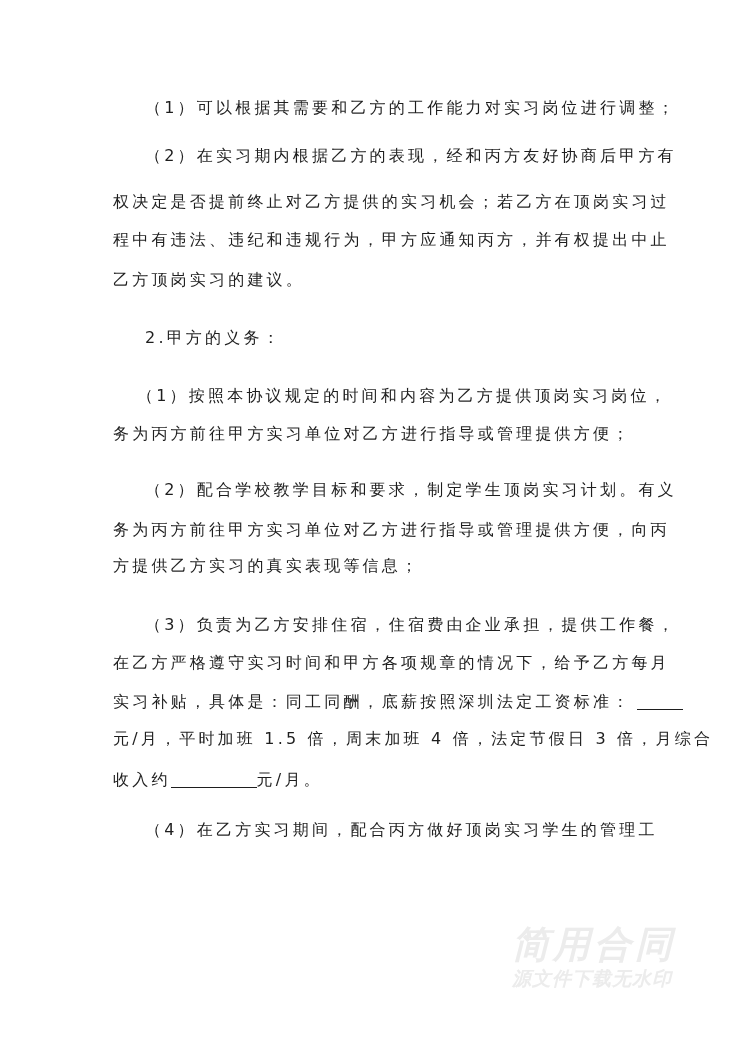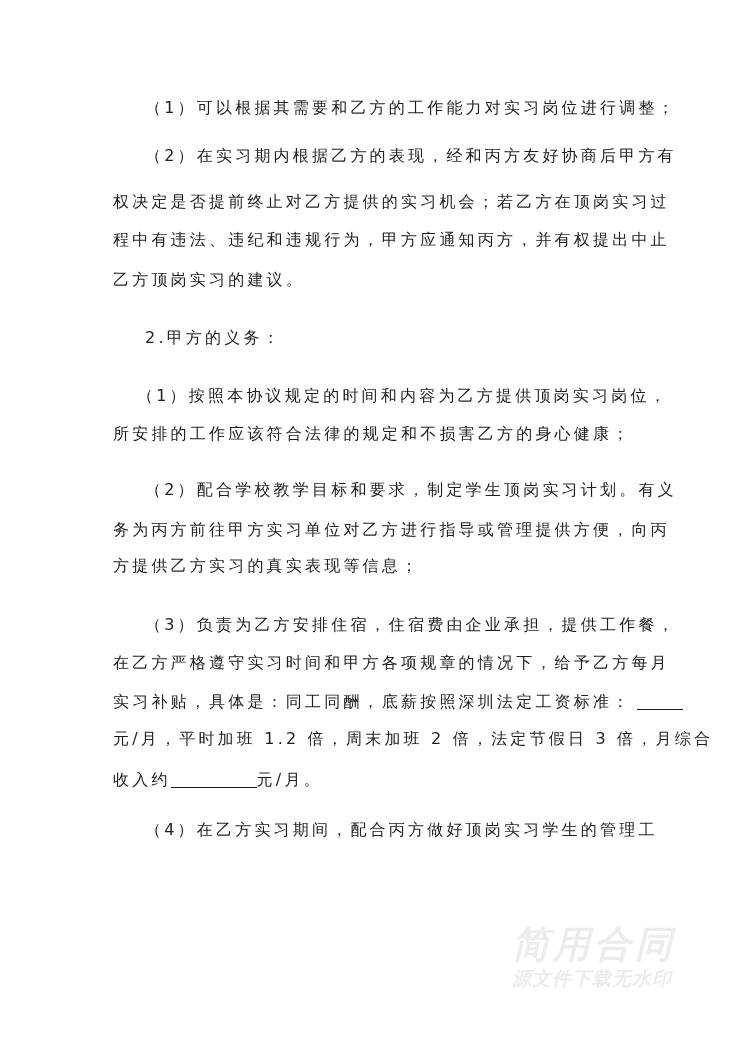--- a/index.html
+++ b/index.html
@@ -48,32 +48,32 @@
   <div class="line" style="top:98px; left:145px;">（1）可以根据其需要和乙方的工作能力对实习岗位进行调整；</div>
 
   <div class="line" style="top:146px; left:145px;">（2）在实习期内根据乙方的表现，经和丙方友好协商后甲方有</div>
   <div class="line" style="top:192px;">权决定是否提前终止对乙方提供的实习机会；若乙方在顶岗实习过</div>
   <div class="line" style="top:230px;">程中有违法、违纪和违规行为，甲方应通知丙方，并有权提出中止</div>
   <div class="line" style="top:270px;">乙方顶岗实习的建议。</div>
 
   <div class="line" style="top:328px; left:145px;">2.甲方的义务：</div>
 
   <div class="line" style="top:386px; left:137px;">（1）按照本协议规定的时间和内容为乙方提供顶岗实习岗位，</div>
-  <div class="line" style="top:424px;">所安排的工作应该符合法律的规定和不损害乙方的身心健康；</div>
+  <div class="line" style="top:424px;">务为丙方前往甲方实习单位对乙方进行指导或管理提供方便；</div>
 
   <div class="line" style="top:480px; left:145px;">（2）配合学校教学目标和要求，制定学生顶岗实习计划。有义</div>
   <div class="line" style="top:556px;">方提供乙方实习的真实表现等信息；</div>
   <div class="line" style="top:520px;">务为丙方前往甲方实习单位对乙方进行指导或管理提供方便，向丙</div>
 
   <div class="line" style="top:615px; left:145px;">（3）负责为乙方安排住宿，住宿费由企业承担，提供工作餐，</div>
   <div class="line" style="top:692px;">
     <span>实习补贴，具体是：同工同酬，底薪按照深圳法定工资标准：</span><span class="blank" style="width:46px; margin-left:6px;"></span>
   </div>
   <div class="line" style="top:653px;">在乙方严格遵守实习时间和甲方各项规章的情况下，给予乙方每月</div>
-  <div class="line" style="top:729px;">元/月，平时加班 1.2 倍，周末加班 2 倍，法定节假日 3 倍，月综合</div>
+  <div class="line" style="top:729px;">元/月，平时加班 1.5 倍，周末加班 4 倍，法定节假日 3 倍，月综合</div>
   <div class="line" style="top:770px;">
     <span>收入约</span><span class="blank" style="width:86px;"></span><span>元/月。</span>
   </div>
 
   <div class="line" style="top:820px; left:145px;">（4）在乙方实习期间，配合丙方做好顶岗实习学生的管理工</div>
 
   <div class="wm wm-title">简用合同</div>
   <div class="wm wm-sub">源文件下载无水印</div>
 </div>
 

